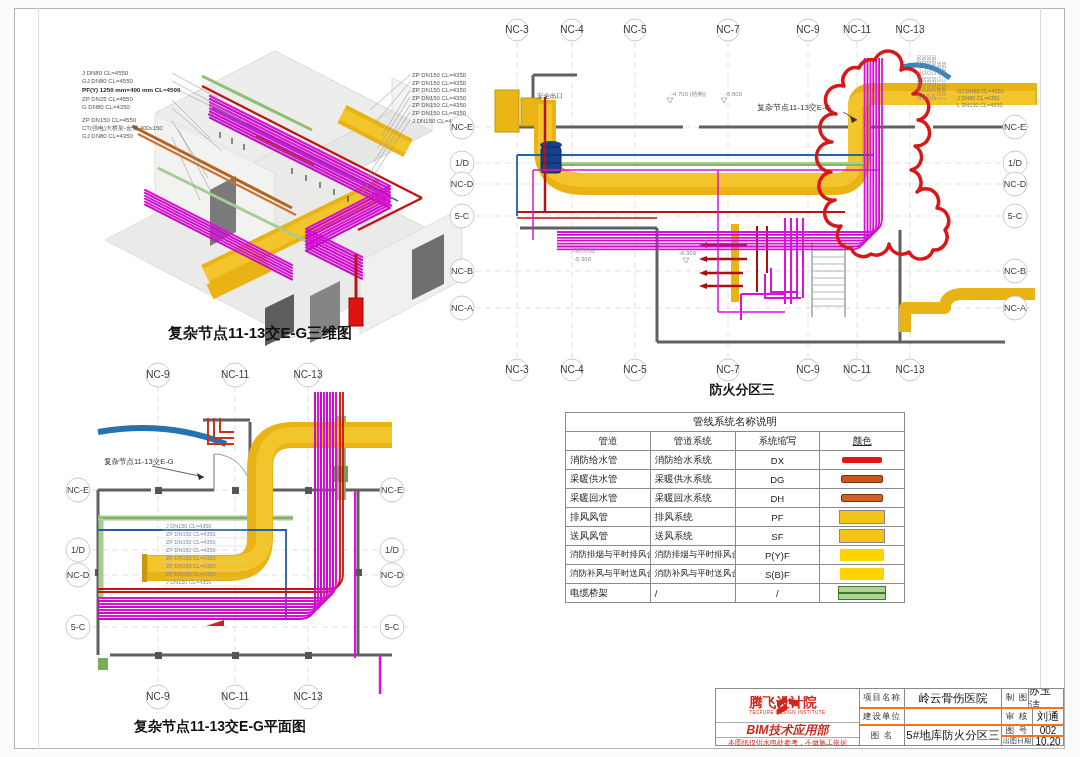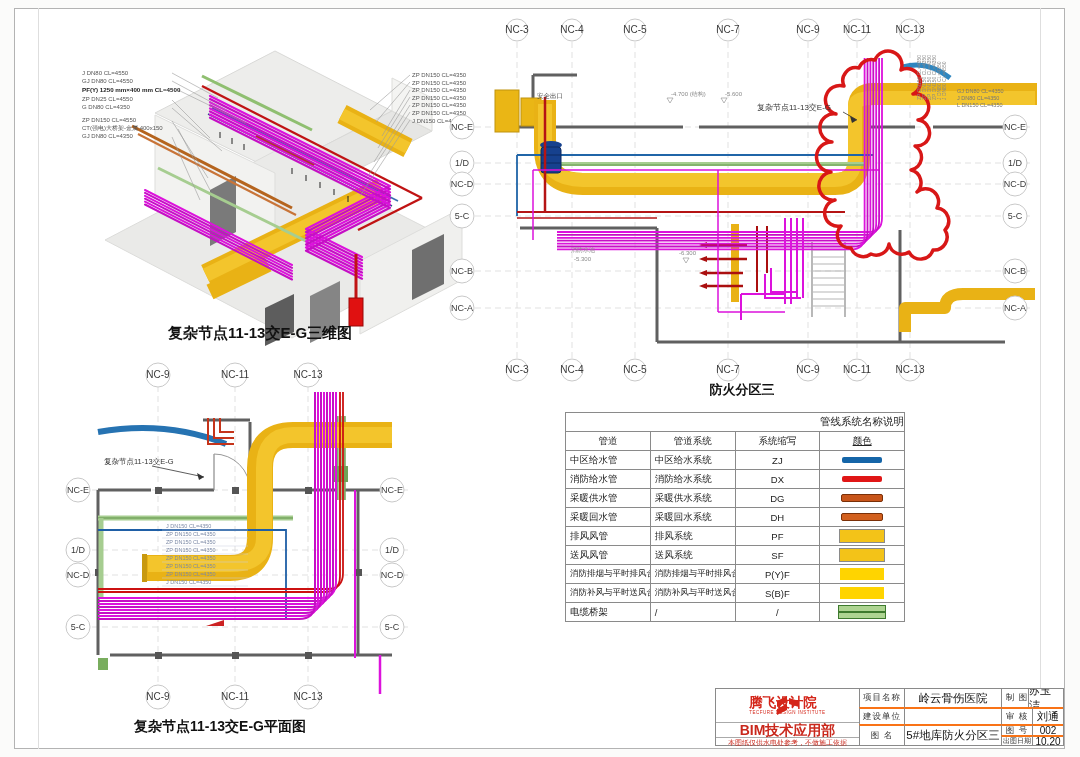--- a/index.html
+++ b/index.html
@@ -23,40 +23,40 @@
   .duct{stroke:#e9b215;fill:none;}
   .ducthi{stroke:#f3c52c;fill:none;}
   .mag{stroke:#dc12dc;fill:none;}
   .mag2{stroke:#c50fc5;fill:none;}
   .redp{stroke:#b51414;fill:none;}
   .cloud{stroke:#d81717;stroke-width:3.5;fill:none;stroke-linejoin:round;stroke-linecap:round;}
 
   
   .legend{position:absolute;left:565px;top:412px;width:340px;border-collapse:collapse;table-layout:fixed;background:#fff;}
   .legend td,.legend th{border:1px solid #8a8a8a;font-weight:normal;font-size:9.5px;color:#222;padding:0 0 0 4px;height:19px;overflow:hidden;white-space:nowrap;box-sizing:border-box;}
-  .legend .ttl{text-align:right;font-size:10.5px;padding:0;font-family:Liberation Mono, monospace;}
+  .legend .ttl{text-align:center;font-size:10.5px;padding:0;font-family:Liberation Mono, monospace;}
   .legend .hd{text-align:center;padding:0;}
   .legend .cc{text-align:center;padding:0;}
   .swcell{padding:0 !important;text-align:center;vertical-align:middle;}
   .sw{margin:0 auto;position:relative;}
   .sw-bar{width:40px;height:6px;border-radius:2px;}
   .sw-duct{width:44px;height:12px;}
   .sw-tray{width:46px;height:12px;}
   .tray-line{position:absolute;left:0;right:0;top:5px;height:2px;}
 
   
   .tblock{position:absolute;left:715px;top:688px;width:349px;height:58px;box-sizing:border-box;border:1px solid #8a8a8a;background:#fff;}
   .tb-cell{position:absolute;box-sizing:border-box;border-left:1px solid #8a8a8a;border-top:2px solid #f97316;display:flex;align-items:center;justify-content:center;overflow:hidden;}
   .tb-lab{font-size:8.5px;color:#333;letter-spacing:1px;}
   .tb-val{font-size:11px;color:#111;}
   .logo-area{position:absolute;left:0;top:0;width:143px;height:58px;}
   .logo-row{display:flex;align-items:center;justify-content:center;gap:4px;height:33px;}
   .logo-name{color:#d4261a;font-weight:bold;font-size:13.5px;line-height:1;}
   .logo-en{color:#d4261a;font-size:4.5px;letter-spacing:0.5px;}
-  .dept{height:14px;border-top:1px solid #aaa;color:#c9281c;font-size:14px;font-weight:bold;text-align:center;line-height:14px;}
+  .dept{height:14px;border-top:1px solid #aaa;color:#c9281c;font-size:12px;font-weight:bold;text-align:center;line-height:14px;font-style:italic;}
   .disc{height:9px;border-top:1px solid #aaa;color:#c9281c;font-size:7px;text-align:center;line-height:9px;white-space:nowrap;}
 </style>
 </head>
 <body>
 
 <div class="canvas">
   <div class="sheet"></div>
   <div class="guide-v" style="left:38px;top:8px;height:741px;"></div>
   <div class="guide-v" style="left:1040px;top:8px;height:680px;"></div>
 
@@ -464,28 +464,20 @@
     <tbody>
         <tr>
           <td class="ttl" colspan="4">管线系统名称说明</td>
         </tr>
     <tr>
       <th class="hd" style="width:113px;">管道</th>
       <th class="hd" style="width:115px;">管道系统</th>
       <th class="hd" style="width:55px;">系统缩写</th>
       <th class="hd" style="width:57px;text-decoration:underline;">颜色</th>
     </tr>
-    <tr>
-          <td>中区给水管</td>
-          <td>中区给水系统</td>
-          <td class="cc">ZJ</td>
-          <td class="swcell">
-            <div class="sw sw-bar" style="background: rgb(21, 101, 168);"></div>
-          </td>
-        </tr>
     <tr>
           <td>消防给水管</td>
           <td>消防给水系统</td>
           <td class="cc">DX</td>
           <td class="swcell">
             <div class="sw sw-bar" style="background: rgb(224, 22, 22);"></div>
           </td>
         </tr>
     <tr>
           <td>采暖供水管</td>

